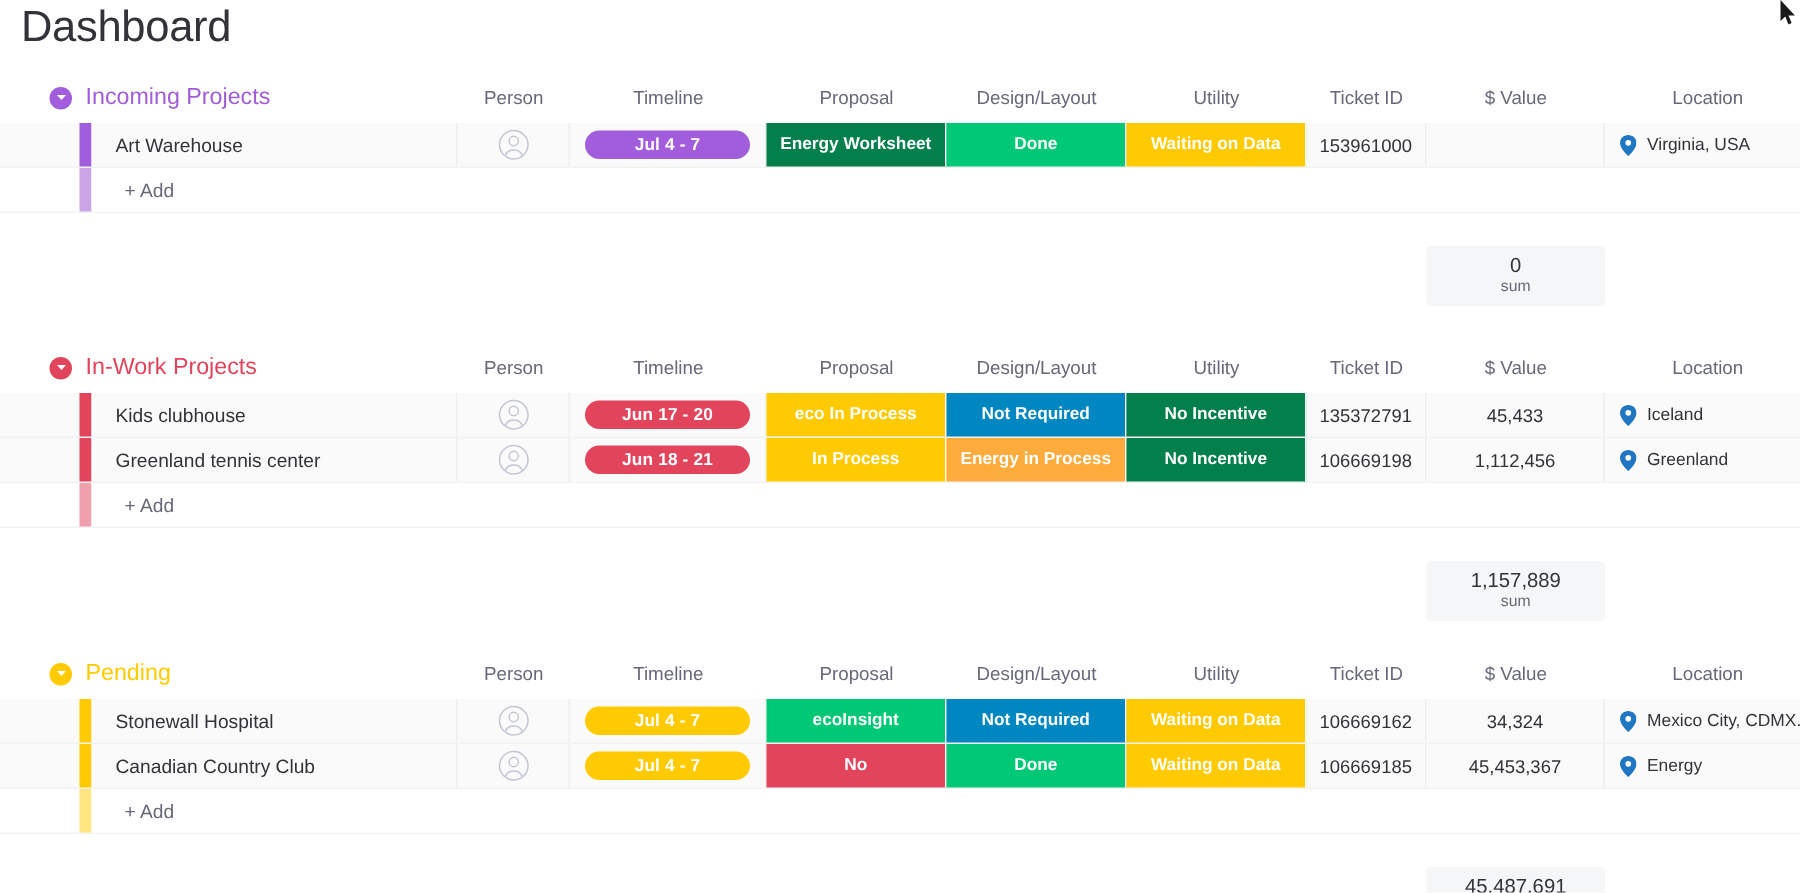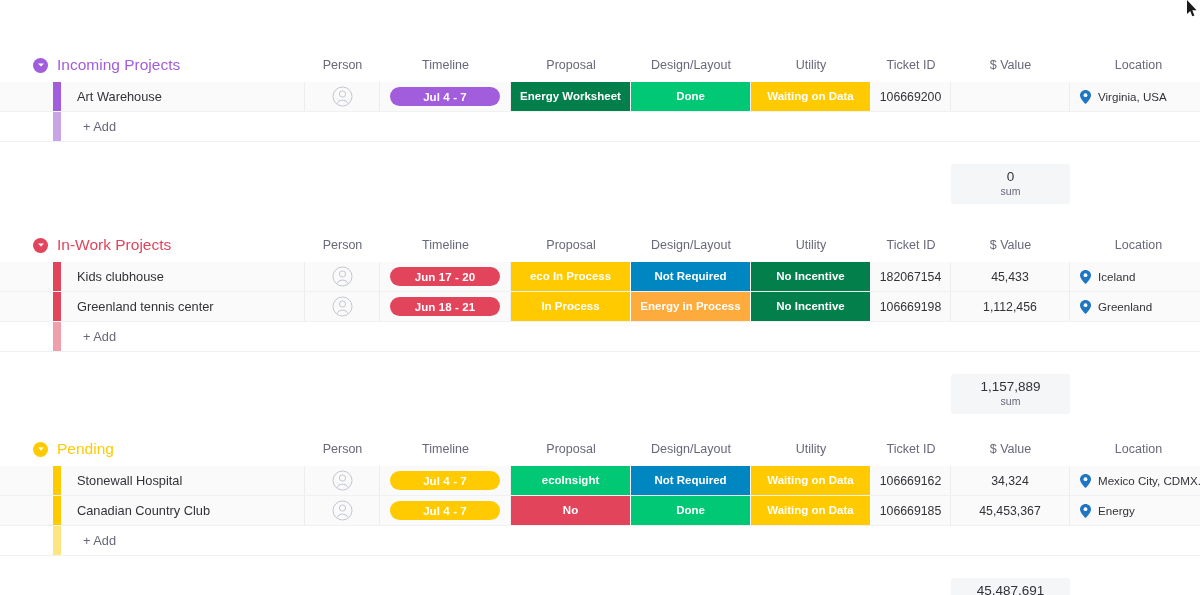--- a/index.html
+++ b/index.html
@@ -178,20 +178,21 @@
   .sumval { font-size: 13.5px; color: #323338; line-height: 1.15; }
   .sumlbl { font-size: 10.5px; color: #676879; line-height: 1.3; }
 
   .avatar { display: block; }
 </style>
 </head>
 <body>
 
 <div id="app">
 
+  <div class="page-title">Dashboard</div>
 
   <svg class="cursor" viewBox="0 0 12 18">
     <path d="M1 0 L1 14 L4.2 11 L6.3 16.3 L8.4 15.4 L6.3 10.3 L10.6 10.3 Z" fill="#1a1a1a"></path>
   </svg>
 
   <div class="board" id="board">
       <div class="group">
         <div style="position:relative;">
           <div class="group-header">
             <span class="collapse-icon" style="background:#a25ddc">
@@ -223,21 +224,21 @@
                 <circle cx="10.5" cy="8" r="3.1" fill="none" stroke="#c3c6d4" stroke-width="1"></circle>
                 <path d="M4.9 17.6 a5.9 5.2 0 0 1 11.2 0" fill="none" stroke="#c3c6d4" stroke-width="1"></path>
               </svg>
             </div>
             <div class="c-timeline">
               <span class="pill" style="background:#a25ddc">Jul 4 - 7</span>
             </div>
             <div class="c-status" style="background:#037f4c">Energy Worksheet</div>
             <div class="c-status" style="background:#00c875">Done</div>
             <div class="c-status" style="background:#ffcb00">Waiting on Data</div>
-            <div class="c-ticket">106669200</div>
+            <div class="c-ticket">153961000</div>
             <div class="c-value"></div>
             <div class="c-location">
               <svg class="pin" width="11" height="14" viewBox="0 0 11 14">
                 <path d="M5.5 0 C2.5 0 0 2.4 0 5.3 C0 9.1 5.5 14 5.5 14 C5.5 14 11 9.1 11 5.3 C11 2.4 8.5 0 5.5 0 Z" fill="#1f76c2"></path>
                 <circle cx="5.5" cy="5.2" r="1.9" fill="#ffffff"></circle>
               </svg>
               <span>Virginia, USA</span>
             </div>
           </div>
           <div class="row addrow">
@@ -293,21 +294,21 @@
                 <circle cx="10.5" cy="8" r="3.1" fill="none" stroke="#c3c6d4" stroke-width="1"></circle>
                 <path d="M4.9 17.6 a5.9 5.2 0 0 1 11.2 0" fill="none" stroke="#c3c6d4" stroke-width="1"></path>
               </svg>
             </div>
             <div class="c-timeline">
               <span class="pill" style="background:#e2445c">Jun 17 - 20</span>
             </div>
             <div class="c-status" style="background:#ffcb00">eco In Process</div>
             <div class="c-status" style="background:#0086c0">Not Required</div>
             <div class="c-status" style="background:#037f4c">No Incentive</div>
-            <div class="c-ticket">182067154</div>
+            <div class="c-ticket">135372791</div>
             <div class="c-value">45,433</div>
             <div class="c-location">
               <svg class="pin" width="11" height="14" viewBox="0 0 11 14">
                 <path d="M5.5 0 C2.5 0 0 2.4 0 5.3 C0 9.1 5.5 14 5.5 14 C5.5 14 11 9.1 11 5.3 C11 2.4 8.5 0 5.5 0 Z" fill="#1f76c2"></path>
                 <circle cx="5.5" cy="5.2" r="1.9" fill="#ffffff"></circle>
               </svg>
               <span>Iceland</span>
             </div>
           </div>
           <div class="row">

